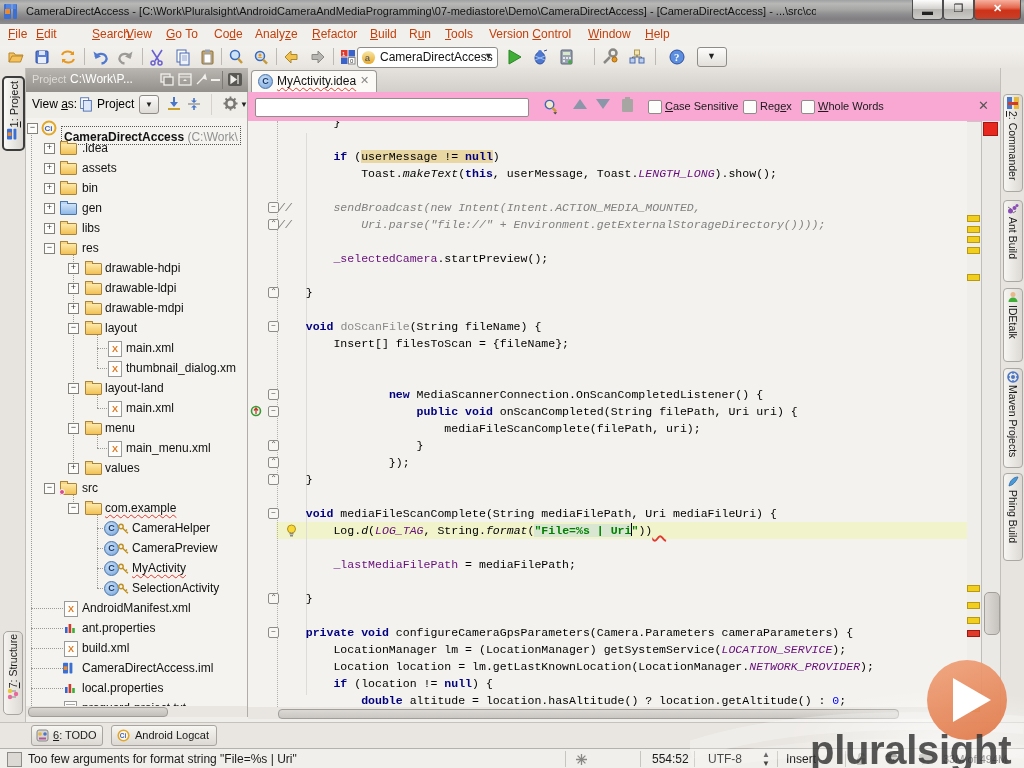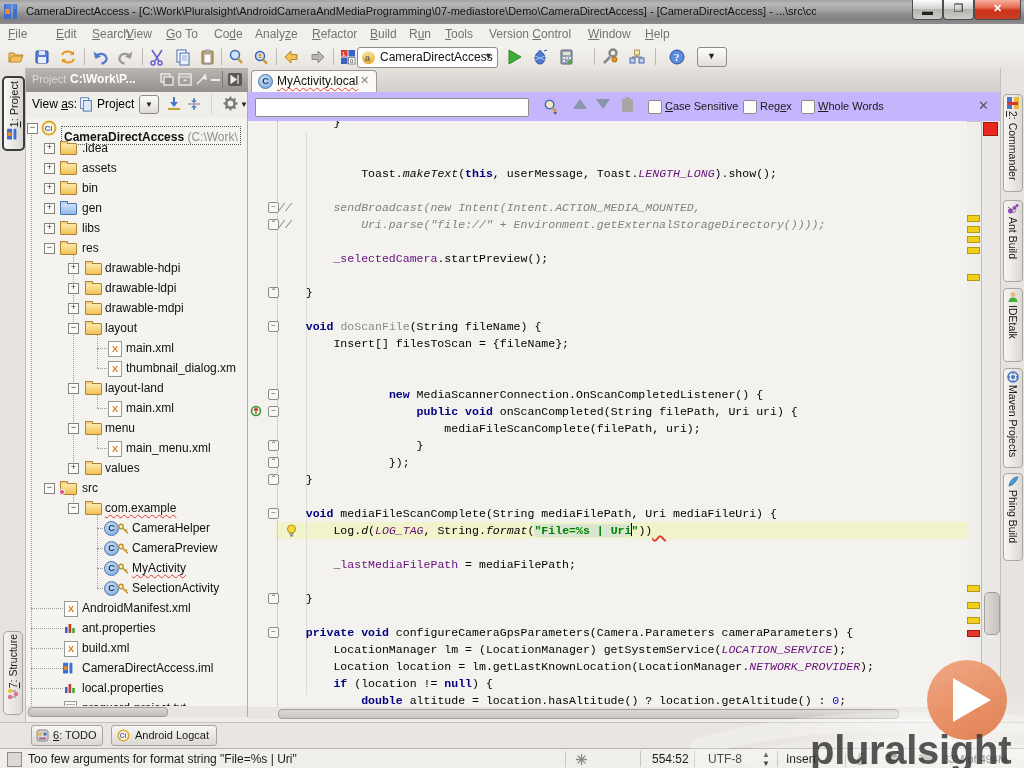--- a/index.html
+++ b/index.html
@@ -6,21 +6,21 @@
 .abs{position:absolute;}
 u{text-decoration:underline;}
 
 #titlebar{left:0;top:0;width:1024px;height:24px;background:linear-gradient(180deg,#9fa0a2 0%,#b8b8b6 15%,#a6a6a4 40%,#8e8d8f 60%,#807e80 80%,#8e8d8f 100%);border-bottom:1px solid #5a5a5a;}
 #title-text{left:26px;top:5px;font-size:11px;color:#111;white-space:nowrap;width:790px;overflow:hidden;}
 .winbtn{top:0px;height:19px;border:1px solid #4e4e4e;border-top:none;border-radius:0 0 4px 4px;background:linear-gradient(180deg,#fdfdfd 0%,#d5d3d0 45%,#b7b5b1 50%,#cdcbc7 100%);}
 #btn-close{background:linear-gradient(180deg,#f8b0a0 0%,#e46a50 40%,#ce3218 55%,#c7402a 100%);}
 .winglyph{font-size:11px;color:#222;text-align:center;width:100%;position:absolute;top:2px;}
 
 #menubar{left:0;top:24px;width:1024px;height:22px;background:#f2f0ec;border-bottom:1px solid #d9d6d1;}
-.menu{top:3px;font-size:12px;color:#737373;white-space:nowrap;}
+.menu{top:3px;font-size:12px;color:#c2410c;white-space:nowrap;}
 
 #toolbar{left:0;top:46px;width:1024px;height:22px;background:linear-gradient(180deg,#f4f2ee,#e8e5e0);border-bottom:1px solid #c9c6c1;}
 .tsep{top:2px;width:1px;height:17px;background:#bdbab5;}
 .ticon{top:2px;width:18px;height:18px;}
 #combo{left:357px;top:1px;width:139px;height:19px;background:#fff;border:1px solid #8e8c88;border-radius:3px;font-size:12px;color:#111;}
 </style></head><body>
 <div id="app">
 <div id="titlebar" class="abs">
  <svg class="abs" style="left:4px;top:3px" width="18" height="18" viewBox="0 0 18 18">
         <rect x="0" y="1" width="7" height="15" rx="1" fill="#3b6fd4"></rect>
@@ -34,21 +34,21 @@
       </div>
  <div class="winbtn abs" style="left:943px;width:29px">
         <div class="winglyph">❐</div>
       </div>
  <div class="winbtn abs" id="btn-close" style="left:974px;width:45px">
         <div class="winglyph" style="color:#fff;font-weight:bold">✕</div>
       </div>
 </div>
 <div id="menubar" class="abs">
  <div class="menu abs" style="left:8px"><u>F</u>ile</div>
- <div class="menu abs" style="left:56px"><u>E</u>dit</div>
+ <div class="menu abs" style="left:36px"><u>E</u>dit</div>
  <div class="menu abs" style="left:92px"><u>S</u>earch</div>
  <div class="menu abs" style="left:126px"><u>V</u>iew</div>
  <div class="menu abs" style="left:166px"><u>G</u>o To</div>
  <div class="menu abs" style="left:214px">Co<u>d</u>e</div>
  <div class="menu abs" style="left:255px">Analy<u>z</u>e</div>
  <div class="menu abs" style="left:312px"><u>R</u>efactor</div>
  <div class="menu abs" style="left:370px"><u>B</u>uild</div>
  <div class="menu abs" style="left:409px">R<u>u</u>n</div>
  <div class="menu abs" style="left:445px"><u>T</u>ools</div>
  <div class="menu abs" style="left:489px">Version <u>C</u>ontrol</div>
@@ -210,21 +210,21 @@
   <svg width="12" height="12" viewBox="0 0 12 12">
           <circle cx="3" cy="3" r="2.2" fill="#e8c838"></circle>
           <circle cx="3" cy="9" r="2.2" fill="#e86a9a"></circle>
           <circle cx="9" cy="6" r="2.2" fill="#e86a9a"></circle>
           <path d="M5 3h4M5 9h4" stroke="#888" stroke-width="1"></path>
         </svg>
  </div>
 </div>
 <div id="phead" class="abs">
  <span class="abs" style="left:6px;top:5px;font-size:11px;color:#dddbd7">Project</span>
- <span class="abs" style="left:44px;top:4px;font-size:12px;font-weight:bold;color:#fff">C:\Work\P...</span>
+ <span class="abs" style="left:44px;top:4px;font-size:12px;font-weight:normal;color:#fff">C:\Work\P...</span>
  <svg class="abs" style="left:134px;top:5px" width="14" height="13" viewBox="0 0 14 13">
         <rect x="1" y="1" width="9" height="8" fill="none" stroke="#f2f0ec" stroke-width="1.3"></rect>
         <rect x="4" y="4" width="9" height="8" fill="#938f8a" stroke="#f2f0ec" stroke-width="1.3"></rect>
       </svg>
  <svg class="abs" style="left:152px;top:5px" width="14" height="13" viewBox="0 0 14 13">
         <rect x="1" y="1" width="12" height="11" fill="none" stroke="#f2f0ec" stroke-width="1.3"></rect>
         <path d="M1 4h12" stroke="#f2f0ec"></path>
         <path d="M9 8l-4 0 2-2z" fill="#f2f0ec"></path>
       </svg>
  <svg class="abs" style="left:169px;top:5px" width="13" height="13" viewBox="0 0 13 13">
@@ -456,21 +456,21 @@
         </div>
         <span style="position:absolute;left:56px">proguard-project.txt</span>
       </div>
 </div>
 <div class="abs" style="left:26px;top:706px;width:221px;height:11px;background:#e9e6e1;border-right:1px solid #b0ada9">
       <div class="abs" style="left:2px;top:1px;width:138px;height:8px;background:linear-gradient(#dad7d2,#c2bfba);border:1px solid #a09d98;border-radius:4px"></div>
     </div>
 <style>
 #tabbar{left:248px;top:68px;width:752px;height:24px;background:linear-gradient(180deg,#e6e3de,#d2cfca);border-bottom:1px solid #9a9894;}
 #tab1{position:absolute;left:3px;top:2px;width:124px;height:21px;background:#fbfaf7;border:1px solid #9a9894;border-bottom:none;border-radius:4px 4px 0 0;}
-#findbar{left:248px;top:92px;width:752px;height:29px;background:#c4b5fd;border-bottom:1px solid #cac7c2;}
+#findbar{left:248px;top:92px;width:752px;height:29px;background:#f9a8d4;border-bottom:1px solid #cac7c2;}
 #ffield{position:absolute;left:7px;top:6px;width:272px;height:17px;background:#fff;border:1px solid #908e8a;border-radius:2px;}
 .cbox{position:absolute;top:8px;width:12px;height:12px;background:#fdfdfc;border:1px solid #8e8c88;border-radius:2px;}
 .cblabel{position:absolute;top:8px;font-size:11px;color:#1a1a1a;}
 .farr{position:absolute;top:7px;width:0;height:0;border-left:7px solid transparent;border-right:7px solid transparent;}
 #code{left:248px;top:121px;width:719px;height:586px;background:#f3f2ee;overflow:hidden;}
 .cl{position:absolute;left:30px;white-space:pre;font-family:"Liberation Mono",monospace;font-size:11.55px;line-height:17px;color:#000;}
 .k{color:#000080;font-weight:bold}
 .cm{color:#808080;font-style:italic}
 .f{color:#660e7a}
 .sc{color:#660e7a;font-style:italic}
@@ -483,21 +483,21 @@
 .caret{display:inline-block;width:1.5px;height:13px;background:#000;vertical-align:-2px;margin:0 -0.75px;}
 .sq2{text-decoration:underline wavy #e03a2f 1.5px;text-underline-offset:1px;}
 .fmark{position:absolute;width:9px;height:9px;border:1px solid #8e8c88;background:#f8f7f4;border-radius:2px;font-size:8px;line-height:8px;text-align:center;color:#555;}
 #vscroll{left:981px;top:121px;width:19px;height:586px;background:#ebe9e5;border-left:1px solid #c0beba;}
 #hscroll{left:248px;top:707px;width:733px;height:12px;background:#e9e6e1;}
 .smark{position:absolute;left:967px;width:11px;height:5px;background:#f2cf1e;border:1px solid #b89a10;}
 </style>
 <div id="tabbar" class="abs">
  <div id="tab1">
         <div class="cic" style="left:6px;top:3px">C</div>
-        <span class="sqg" style="position:absolute;left:25px;top:3px;font-size:12px;color:#111">MyActivity.local</span>
+        <span class="sqg" style="position:absolute;left:25px;top:3px;font-size:12px;color:#111">MyActivity.idea</span>
         <span style="position:absolute;left:108px;top:3px;font-size:11px;color:#888">✕</span>
       </div>
 </div>
 <div id="findbar" class="abs">
  <div id="ffield"></div>
  <svg class="abs" style="left:294px;top:6px" width="17" height="17" viewBox="0 0 18 18">
         <circle cx="8" cy="7" r="4.5" fill="#f5e8c8" stroke="#3a69b8" stroke-width="1.5"></circle>
         <path d="M11 10.5L15 14.5" stroke="#c69a38" stroke-width="2.5"></path>
         <path d="M12 15l4 0-2 2.5z" fill="#444"></path>
       </svg>
@@ -512,20 +512,21 @@
       <div class="cblabel" style="left:512px">Reg<u>e</u>x</div>
  <div class="cbox" style="left:553px"></div>
       <div class="cblabel" style="left:570px"><u>W</u>hole Words</div>
  <span class="abs" style="left:730px;top:6px;font-size:13px;color:#555">✕</span>
 </div>
 <div id="code" class="abs">
  <div class="abs" style="left:28px;top:401px;width:691px;height:17px;background:#f1f4cb"></div>
  <div class="abs" style="left:29px;top:0;height:586px;border-left:1px dotted #b3b1ac"></div>
  <div class="abs" style="left:58px;top:12px;height:562px;border-left:1px solid #dedcd7"></div>
  <div class="cl" style="top:-7px">        }</div>
+ <div class="cl" style="top:27px">        <span class="k">if</span> (<span class="hlt">userMessage != <span class="k">null</span></span>)</div>
  <div class="cl" style="top:44px">            Toast.<span class="im">makeText</span>(<span class="k">this</span>, userMessage, Toast.<span class="sc">LENGTH_LONG</span>).show();</div>
  <div class="cl" style="top:78px"><span class="cm">//      sendBroadcast(new Intent(Intent.ACTION_MEDIA_MOUNTED,</span></div>
  <div class="cl" style="top:95px"><span class="cm">//          Uri.parse("file://" + Environment.getExternalStorageDirectory())));</span></div>
  <div class="cl" style="top:129px">        <span class="f">_selectedCamera</span>.startPreview();</div>
  <div class="cl" style="top:163px">    }</div>
  <div class="cl" style="top:197px">    <span class="k">void</span> <span class="gm">doScanFile</span>(String fileName) {</div>
  <div class="cl" style="top:214px">        Insert[] filesToScan = {fileName};</div>
  <div class="cl" style="top:265px">                <span class="k">new</span> MediaScannerConnection.OnScanCompletedListener() {</div>
  <div class="cl" style="top:282px">                    <span class="k">public</span> <span class="k">void</span> onScanCompleted(String filePath, Uri uri) {</div>
  <div class="cl" style="top:299px">                        mediaFileScanComplete(filePath, uri);</div>

